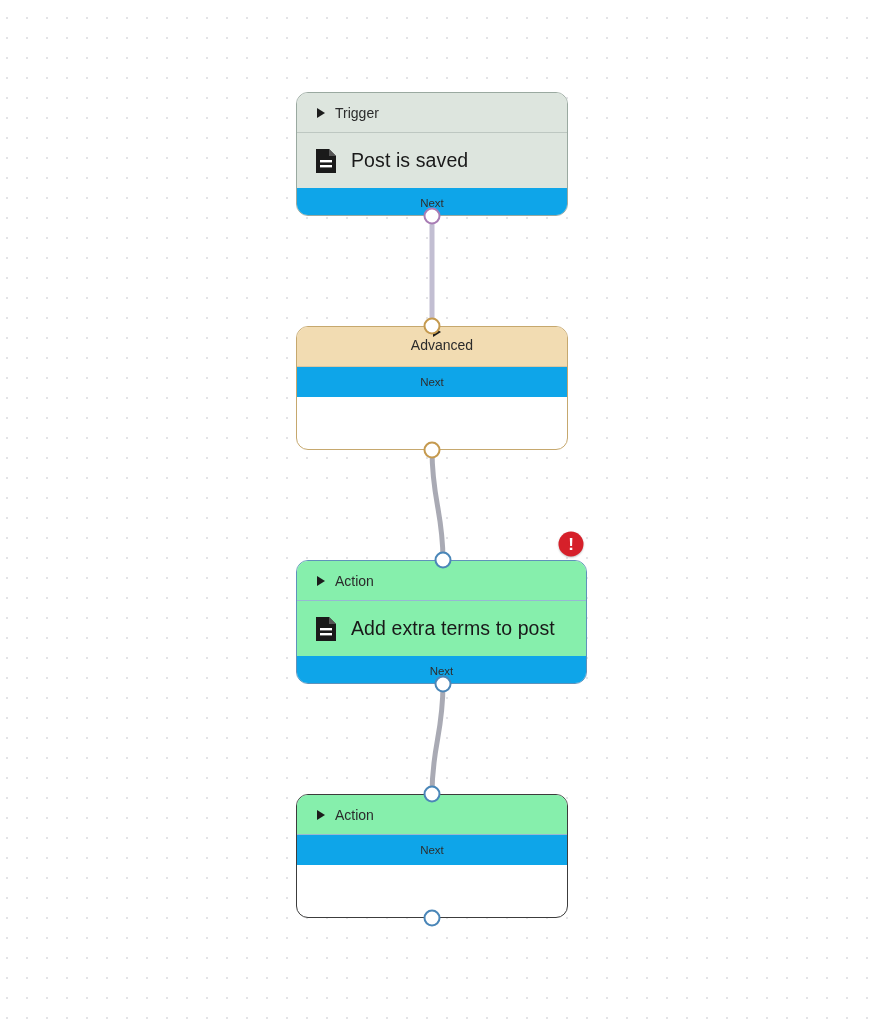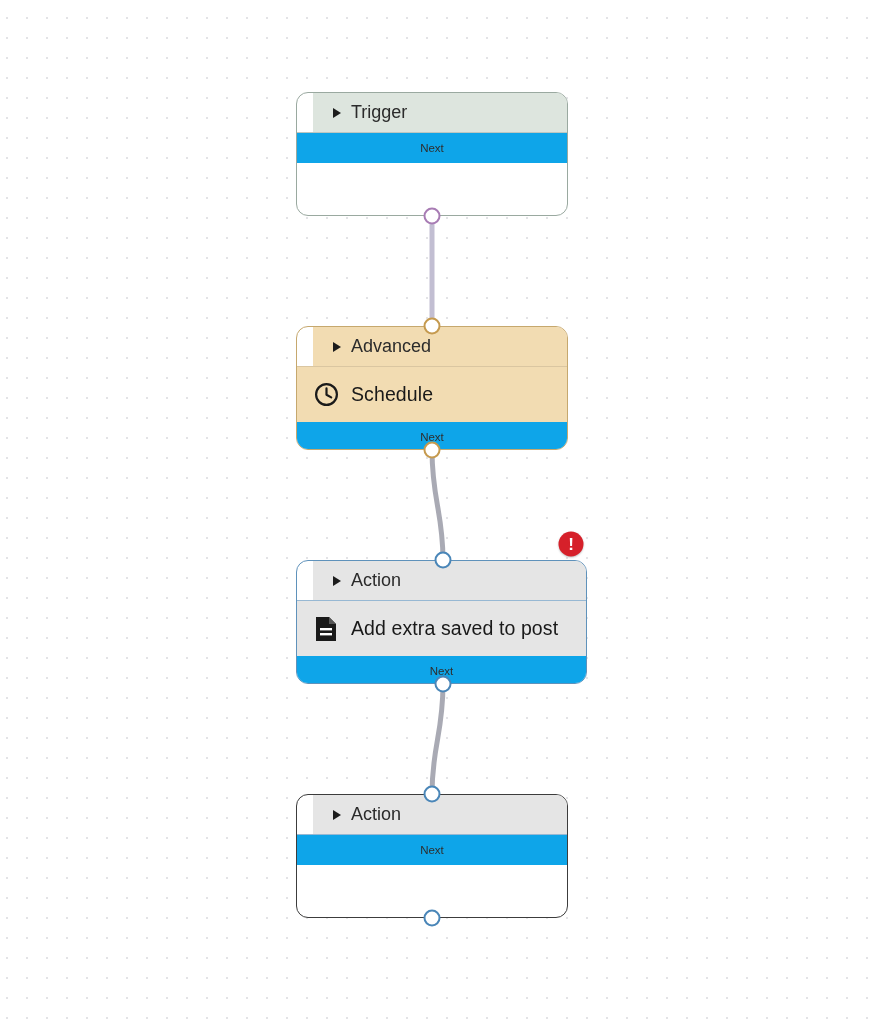--- a/index.html
+++ b/index.html
@@ -41,24 +41,23 @@
     background: #ffffff;
   }
   .node.selected {
     border: 1.6px solid #3c3c3c;
   }
   .node-header {
     display: flex;
     align-items: center;
     height: 39px;
     padding-left: 20px;
-    font-size: 18px;
+    font-size: 14px;
     color: #2b2b2b;
     box-sizing: border-box;
-    margin-left: 16px;
   }
   .tri {
     width: 0;
     height: 0;
     border-left: 8.5px solid #1c1c1c;
     border-top: 5.5px solid transparent;
     border-bottom: 5.5px solid transparent;
     margin-right: 10px;
     flex: 0 0 auto;
   }
@@ -99,26 +98,26 @@
     color: #2e2e2e;
   }
 
   
   .theme-trigger .node-header,
   .theme-trigger .node-body { background: #dde5de; }
   .theme-trigger { border-color: #9aa9a0; }
   .theme-trigger .node-divider { background: #9aa9a0; }
 
   .theme-advanced .node-header,
-  .theme-advanced .node-body { background: #f2dcb2; }
+  .theme-advanced .node-body { background: #f2dcb2; flex-direction: column; }
   .theme-advanced { border-color: #c6a86e; }
   .theme-advanced .node-divider { background: #c6a86e; }
 
   .theme-action .node-header,
-  .theme-action .node-body { background: #e5e5e5; }
+  .theme-action .node-body { background: #86efac; }
   .theme-action { border-color: #5f92bb; }
   .theme-action .node-divider { background: #5f92bb; }
 
   
   .port {
     position: absolute;
     width: 17px;
     height: 17px;
     border-radius: 50%;
     background: #ffffff;
@@ -158,62 +157,64 @@
   <svg id="edges" viewBox="0 0 882 1024" xmlns="http://www.w3.org/2000/svg">
     <path d="M 432 216 L 432 326" fill="none" stroke="#c2bed2" stroke-width="5" stroke-linecap="round"></path>
     <path d="M 432 450 C 432 500, 443 512, 443 560" fill="none" stroke="#a9aab4" stroke-width="5" stroke-linecap="round"></path>
     <path d="M 443 684 C 443 734, 432 746, 432 794" fill="none" stroke="#a9aab4" stroke-width="5" stroke-linecap="round"></path>
   </svg>
 
   <div class="node theme-trigger" style="left:296px; top:92px; width:272px; height:124px;">
     <div class="node-header">
       <span class="tri"></span>
       <span>Trigger</span>
-    </div>
-    <div class="node-divider"></div>
-    <div class="node-footer">Next</div>
-  </div>
-  <div class="port purple" style="left:432px; top:216px;"></div>
-
-  <div class="node theme-advanced" style="left:296px; top:326px; width:272px; height:124px;">
-    <div class="node-header">
-      <span class="tri"></span>
-      <span>Advanced</span>
-    </div>
-    <div class="node-divider"></div>
-    <div class="node-body">
-      <span class="node-icon">
-        <svg width="25" height="25" viewBox="0 0 25 25" xmlns="http://www.w3.org/2000/svg">
-          <circle cx="12.5" cy="12.5" r="10.4" fill="none" stroke="#1a1a1a" stroke-width="2.2"></circle>
-          <path d="M12.5 6.4 V12.8 L17.2 15.4" fill="none" stroke="#1a1a1a" stroke-width="2.2" stroke-linecap="round" stroke-linejoin="round"></path>
-        </svg>
-      </span>
-      <span class="node-title">Schedule</span>
-    </div>
-    <div class="node-footer">Next</div>
-  </div>
-  <div class="port tan" style="left:432px; top:326px;"></div>
-  <div class="port tan" style="left:432px; top:450px;"></div>
-
-  <div class="node theme-action" style="left:296px; top:560px; width:291px; height:124px;">
-    <div class="node-header">
-      <span class="tri"></span>
-      <span>Action</span>
     </div>
     <div class="node-divider"></div>
     <div class="node-body">
       <span class="node-icon">
         <svg width="22" height="26" viewBox="0 0 22 26" xmlns="http://www.w3.org/2000/svg">
           <path d="M1 1 h13 l7 7 v17 H1 Z" fill="#1a1a1a"></path>
           <path d="M14 1 v7 h7 Z" fill="#555"></path>
           <rect x="5" y="12" width="12" height="2.4" fill="#ffffff"></rect>
           <rect x="5" y="17" width="12" height="2.4" fill="#ffffff"></rect>
         </svg>
       </span>
-      <span class="node-title">Add extra saved to post</span>
+      <span class="node-title">Post is saved</span>
+    </div>
+    <div class="node-footer">Next</div>
+  </div>
+  <div class="port purple" style="left:432px; top:216px;"></div>
+
+  <div class="node theme-advanced" style="left:296px; top:326px; width:272px; height:124px;">
+    <div class="node-header">
+      <span class="tri"></span>
+      <span>Advanced</span>
+    </div>
+    <div class="node-divider"></div>
+    <div class="node-footer">Next</div>
+  </div>
+  <div class="port tan" style="left:432px; top:326px;"></div>
+  <div class="port tan" style="left:432px; top:450px;"></div>
+
+  <div class="node theme-action" style="left:296px; top:560px; width:291px; height:124px;">
+    <div class="node-header">
+      <span class="tri"></span>
+      <span>Action</span>
+    </div>
+    <div class="node-divider"></div>
+    <div class="node-body">
+      <span class="node-icon">
+        <svg width="22" height="26" viewBox="0 0 22 26" xmlns="http://www.w3.org/2000/svg">
+          <path d="M1 1 h13 l7 7 v17 H1 Z" fill="#1a1a1a"></path>
+          <path d="M14 1 v7 h7 Z" fill="#555"></path>
+          <rect x="5" y="12" width="12" height="2.4" fill="#ffffff"></rect>
+          <rect x="5" y="17" width="12" height="2.4" fill="#ffffff"></rect>
+        </svg>
+      </span>
+      <span class="node-title">Add extra terms to post</span>
     </div>
     <div class="node-footer">Next</div>
   </div>
   <div class="port blue" style="left:443px; top:560px;"></div>
   <div class="port blue" style="left:443px; top:684px;"></div>
 
   <div class="error-badge" style="left:571px; top:544px;">
     <span class="bang">!</span>
   </div>
 

